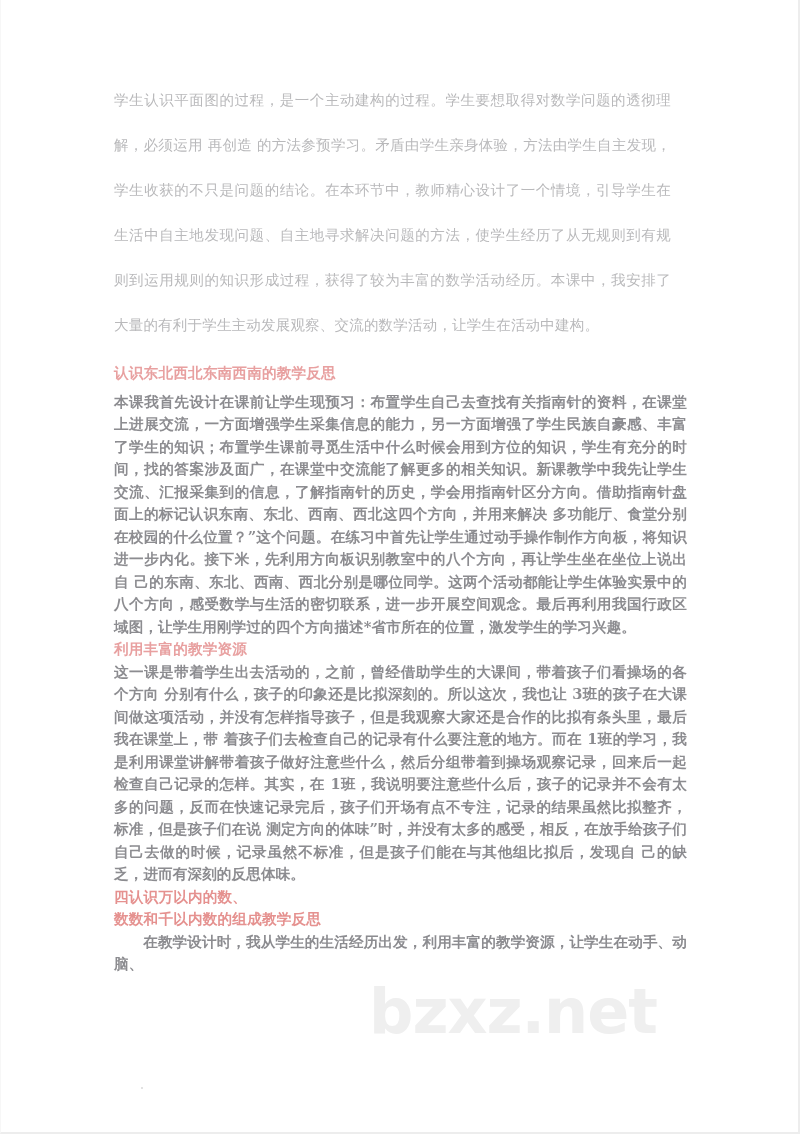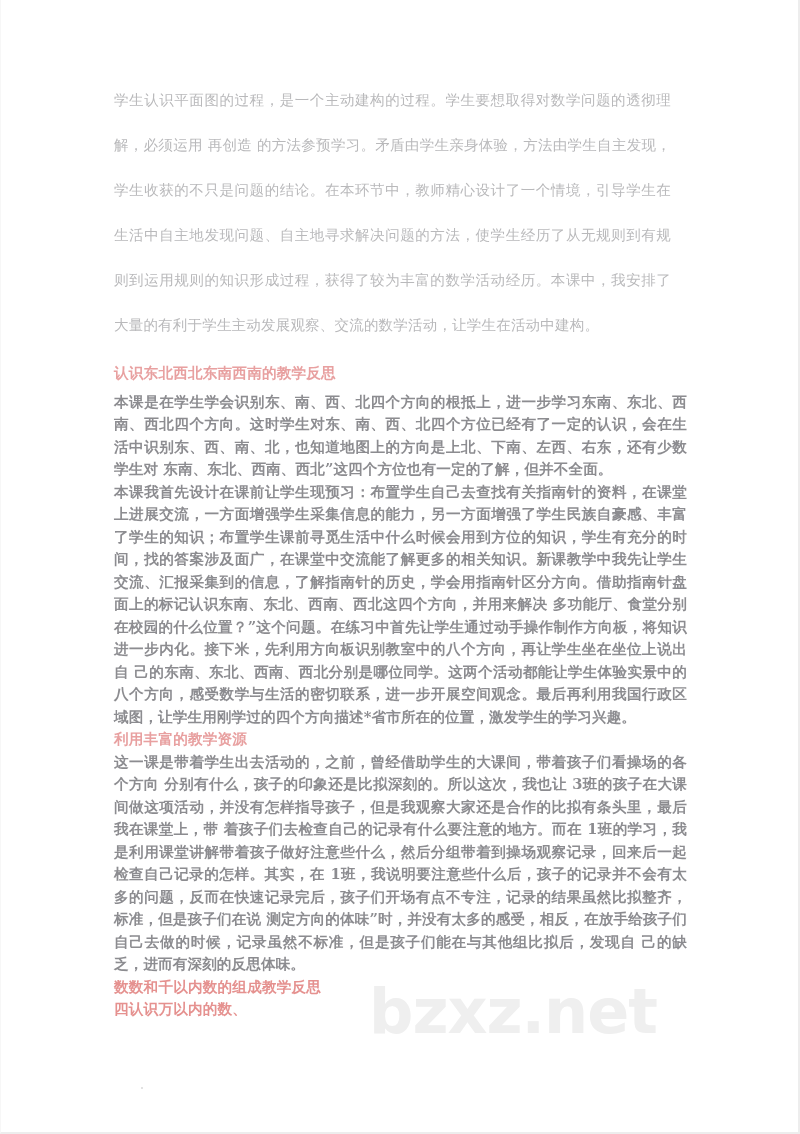--- a/index.html
+++ b/index.html
@@ -110,29 +110,29 @@
   <div class="watermark">bzxz.net</div>
 
   <div class="content">
 
     <p class="para-intro">学生认识平面图的过程，是一个主动建构的过程。学生要想取得对数学问题的透彻理解，必须运用 再创造 的方法参预学习。矛盾由学生亲身体验，方法由学生自主发现，学生收获的不只是问题的结论。在本环节中，教师精心设计了一个情境，引导学生在生活中自主地发现问题、自主地寻求解决问题的方法，使学生经历了从无规则到有规则到运用规则的知识形成过程，获得了较为丰富的数学活动经历。本课中，我安排了大量的有利于学生主动发展观察、交流的数学活动，让学生在活动中建构。</p>
 
     <h2 class="heading-red">认识东北西北东南西南的教学反思</h2>
 
     <div class="gap-sm"></div>
 
-    <p class="para-body">本课是在学生学会识别东、南、西、北四个方向的根抵上，进一步学习东南、东北、西南、西北四个方向。这时学生对东、南、西、北四个方位已经有了一定的认识，会在生活中识别东、西、南、北，也知道地图上的方向是上北、下南、左西、右东，还有少数学生对 东南、东北、西南、西北”这四个方位也有一定的了解，但并不全面。</p>
 
     <p class="para-body">本课我首先设计在课前让学生现预习：布置学生自己去查找有关指南针的资料，在课堂上进展交流，一方面增强学生采集信息的能力，另一方面增强了学生民族自豪感、丰富了学生的知识；布置学生课前寻觅生活中什么时候会用到方位的知识，学生有充分的时间，找的答案涉及面广，在课堂中交流能了解更多的相关知识。新课教学中我先让学生交流、汇报采集到的信息，了解指南针的历史，学会用指南针区分方向。借助指南针盘面上的标记认识东南、东北、西南、西北这四个方向，并用来解决 多功能厅、食堂分别在校园的什么位置？”这个问题。在练习中首先让学生通过动手操作制作方向板，将知识进一步内化。接下米，先利用方向板识别教室中的八个方向，再让学生坐在坐位上说出自 己的东南、东北、西南、西北分别是哪位同学。这两个活动都能让学生体验实景中的八个方向，感受数学与生活的密切联系，进一步开展空间观念。最后再利用我国行政区域图，让学生用刚学过的四个方向描述*省市所在的位置，激发学生的学习兴趣。</p>
 
     <h2 class="heading-red">利用丰富的教学资源</h2>
 
     <p class="para-body">这一课是带着学生出去活动的，之前，曾经借助学生的大课间，带着孩子们看操场的各个方向 分别有什么，孩子的印象还是比拟深刻的。所以这次，我也让 3班的孩子在大课间做这项活动，并没有怎样指导孩子，但是我观察大家还是合作的比拟有条头里，最后我在课堂上，带 着孩子们去检查自己的记录有什么要注意的地方。而在 1班的学习，我是利用课堂讲解带着孩子做好注意些什么，然后分组带着到操场观察记录，回来后一起检查自己记录的怎样。其实，在 1班，我说明要注意些什么后，孩子的记录并不会有太多的问题，反而在快速记录完后，孩子们开场有点不专注，记录的结果虽然比拟整齐，标准，但是孩子们在说 测定方向的体味”时，并没有太多的感受，相反，在放手给孩子们自己去做的时候，记录虽然不标准，但是孩子们能在与其他组比拟后，发现自 己的缺乏，进而有深刻的反思体味。</p>
 
+    <h2 class="heading-red strong">四认识万以内的数、</h2>
+
     <h2 class="heading-red strong">数数和千以内数的组成教学反思</h2>
 
-    <h2 class="heading-red strong">四认识万以内的数、</h2>
-
+    <p class="para-body indent">在教学设计时，我从学生的生活经历出发，利用丰富的教学资源，让学生在动手、动脑、</p>
 
   </div>
 
   <div class="stray-dot"></div>
 </div>
 
 </body></html>

